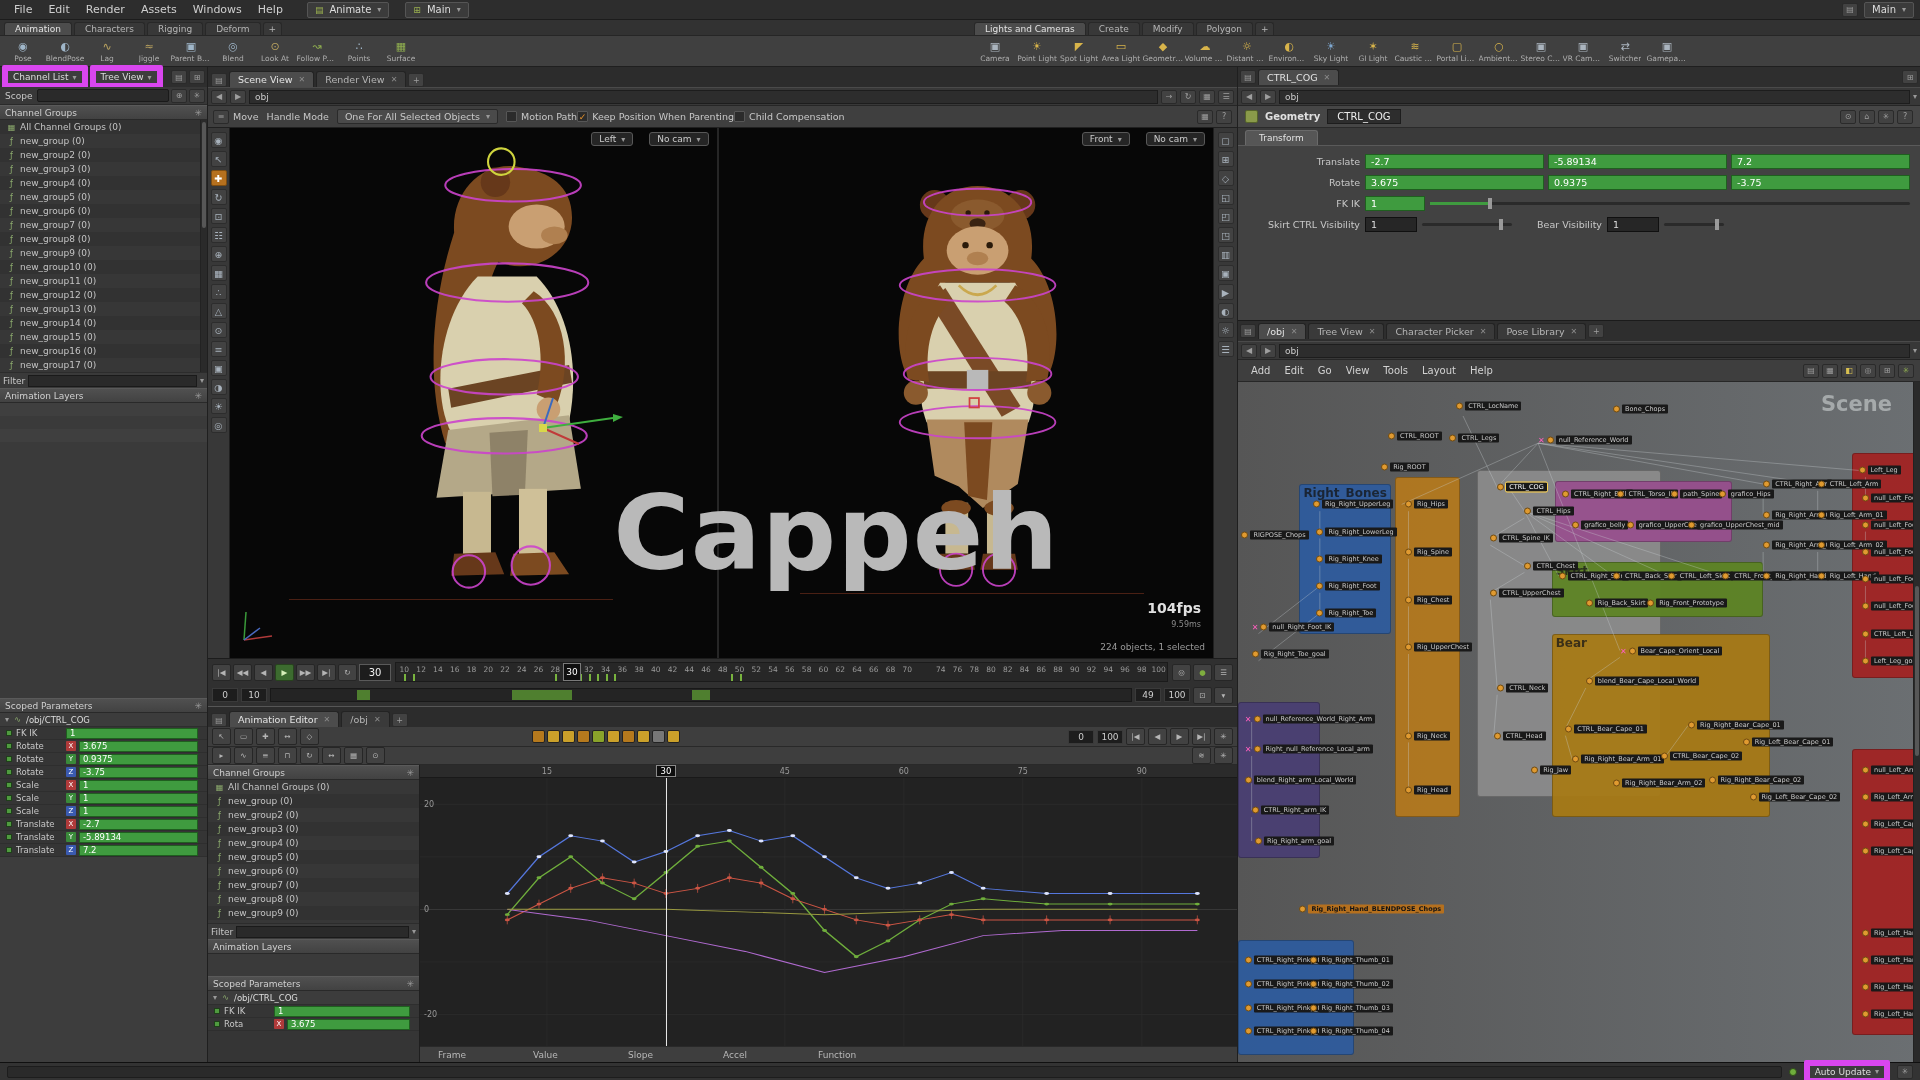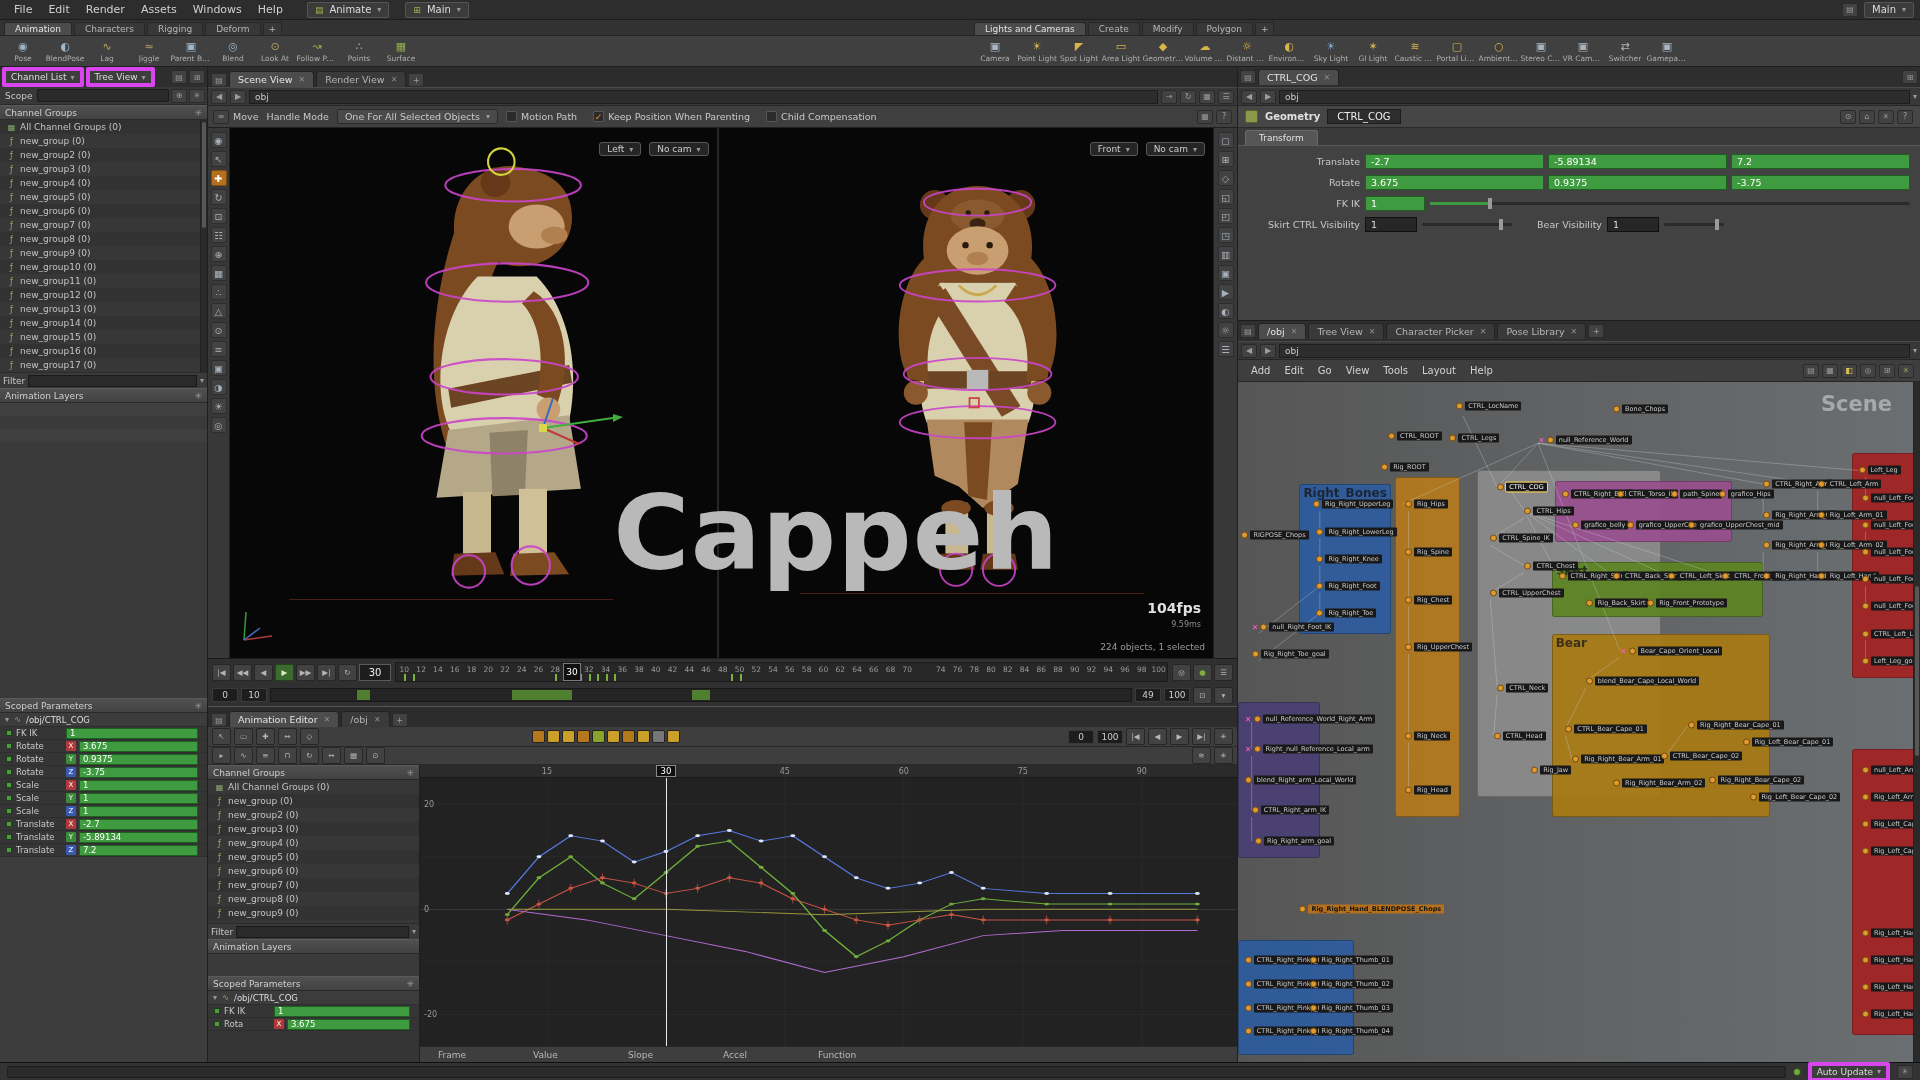--- a/index.html
+++ b/index.html
@@ -47,21 +47,21 @@
   .tab .x{color:#8a8a8a;font-size:8px}
   .pathbar{height:19px;background:#383838;border-top:1px solid #4a4a4a;border-bottom:1px solid #262626;
     display:flex;align-items:center;padding:0 3px;gap:3px;font-size:9px;flex:none}
   .path-field{flex:1;background:#2d2d2d;border:1px solid #1d1d1d;height:14px;display:flex;
     align-items:center;padding:0 5px;color:#ccc;gap:4px}
 
   
   #left-panel{position:absolute;left:0;top:67px;width:208px;height:995px;background:#3d3d3d;
     border-right:1px solid #1f1f1f;display:flex;flex-direction:column}
   .pane-tabbar{height:20px;background:#2e2e2e;display:flex;align-items:center;padding:2px;gap:2px;flex:none}
-  .pane-dd{background:#3d3d3d;border:4px solid #d946ef;border-radius:2px;padding:1px 5px;font-size:9px;
+  .pane-dd{background:#3d3d3d;border:6px solid #d946ef;border-radius:2px;padding:1px 5px;font-size:9px;
     display:flex;gap:4px;align-items:center;color:#ddd}
   #cl-tab-icons{margin-left:auto;display:flex;gap:2px}
   .scope-row{height:18px;display:flex;align-items:center;background:#383838;border-bottom:1px solid #2a2a2a;
     padding:2px;gap:2px;flex:none;font-size:9px}
   .scope-field{flex:1;background:#2a2a2a;border:1px solid #1a1a1a;height:13px;border-radius:2px;
     padding:0 4px;color:#999;display:flex;align-items:center}
   .tree{background:#323232;position:relative;overflow:hidden;flex:none}
   .tree-row{height:14px;display:flex;align-items:center;gap:4px;padding-left:7px;font-size:9px;color:#c4c4c4;white-space:nowrap}
   .tree-row:nth-child(odd){background:#373737}
   .tw{color:#8fae6f;font-size:8px;width:9px;text-align:center}
@@ -99,21 +99,21 @@
   #op-right-icons{margin-left:auto;display:flex;gap:3px}
   .viewport-row{flex:0 0 530px;display:flex;min-height:0}
   .vstrip{width:22px;background:#383838;display:flex;flex-direction:column;align-items:center;
     padding-top:4px;gap:3px;border-right:1px solid #202020;flex:none}
   .vstrip.right{border-right:none;border-left:1px solid #202020;width:24px}
   .vicon{width:16px;height:16px;display:flex;align-items:center;justify-content:center;font-size:9.5px;
     color:#a8b2bc;background:#424242;border:1px solid #2d2d2d;border-radius:2px;flex:none}
   .vicon.active{background:#b5701e;color:#fff;border-color:#7d4d12}
   .viewport{flex:1;position:relative;background:#070707;overflow:hidden}
   .vp-divider{position:absolute;left:49.5%;top:0;bottom:0;width:2px;background:#262626}
-  .vp-dd{position:absolute;display:flex;gap:8px;top:14px}
+  .vp-dd{position:absolute;display:flex;gap:16px;top:4px}
   .vp-pill{background:rgba(42,42,42,.85);border:1px solid #585858;border-radius:3px;padding:1px 7px;
     font-size:9px;color:#ccc;display:flex;gap:5px;align-items:center}
   #watermark{position:absolute;left:39%;top:76.5%;transform:translateY(-50%);font-size:104px;
     font-weight:bold;color:#b9b9b9;letter-spacing:1px;line-height:1}
   #vp-fps{position:absolute;right:12px;bottom:42px;font-size:14px;font-weight:bold;color:#e0e0e0}
   #vp-ms{position:absolute;right:12px;bottom:29px;font-size:8px;color:#8a8a8a}
   #vp-status{position:absolute;right:8px;bottom:6px;font-size:9px;color:#9a9a9a}
   .groundline{position:absolute;height:1px;background:#4a2014}
   .char-svg{position:absolute}
 
@@ -598,21 +598,21 @@
         <span class="nav-btn">≡</span>
         <span>Move</span>
       </div>
       <div class="opt-seg">
         <span>Handle Mode</span>
       </div>
       <div class="opt-dd">
         <span>One For All Selected Objects</span>
         <span class="caret">▾</span>
       </div>
-      <div id="op-checks" style="display:flex;gap:16px">
+      <div id="op-checks" style="display:flex;gap:0">
           <div class="opt-seg">
             <span class="chk"></span>
             <span>Motion Path</span>
           </div>
           <div class="opt-seg">
             <span class="chk">✓</span>
             <span>Keep Position When Parenting</span>
           </div>
           <div class="opt-seg">
             <span class="chk"></span>

